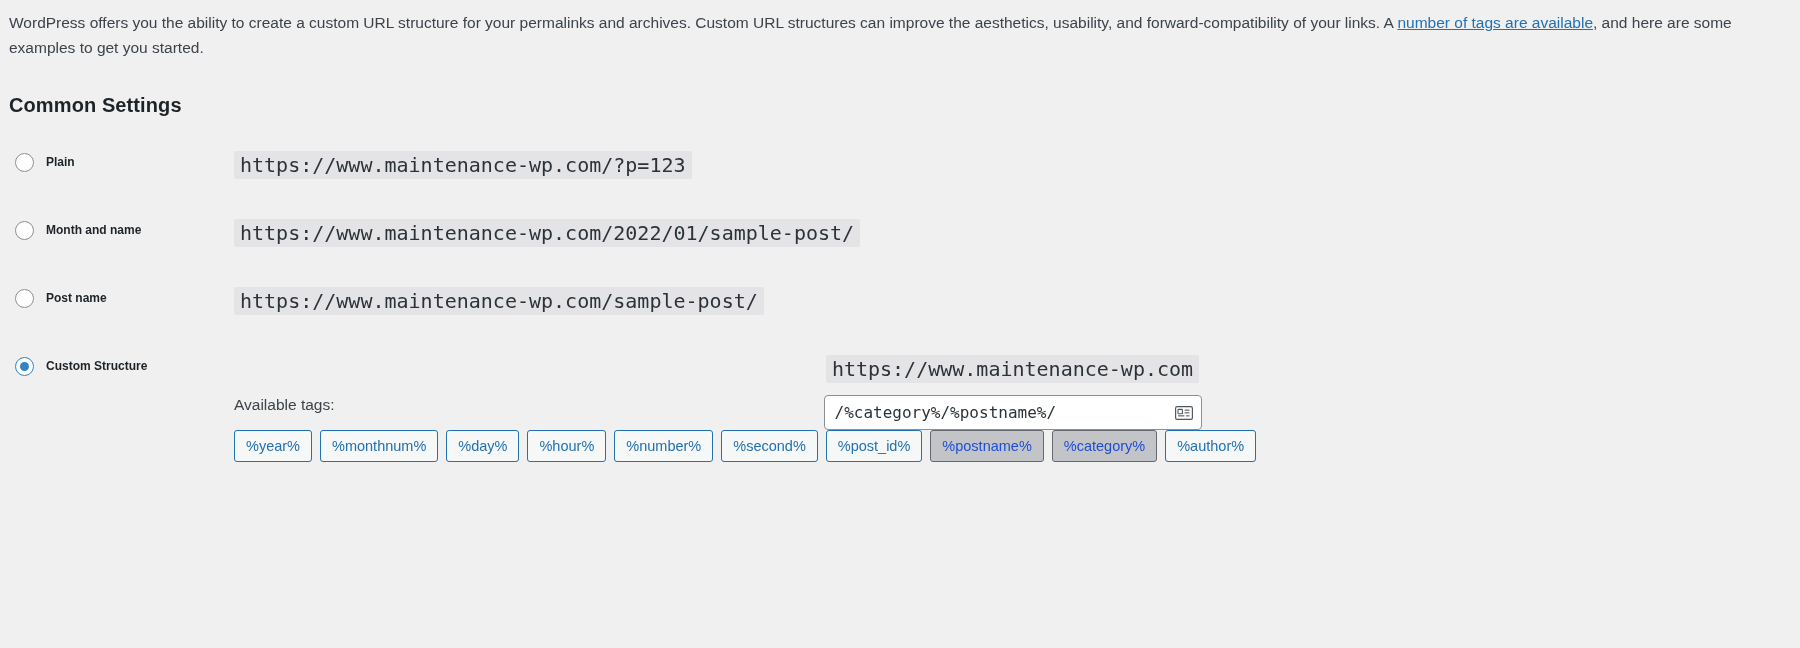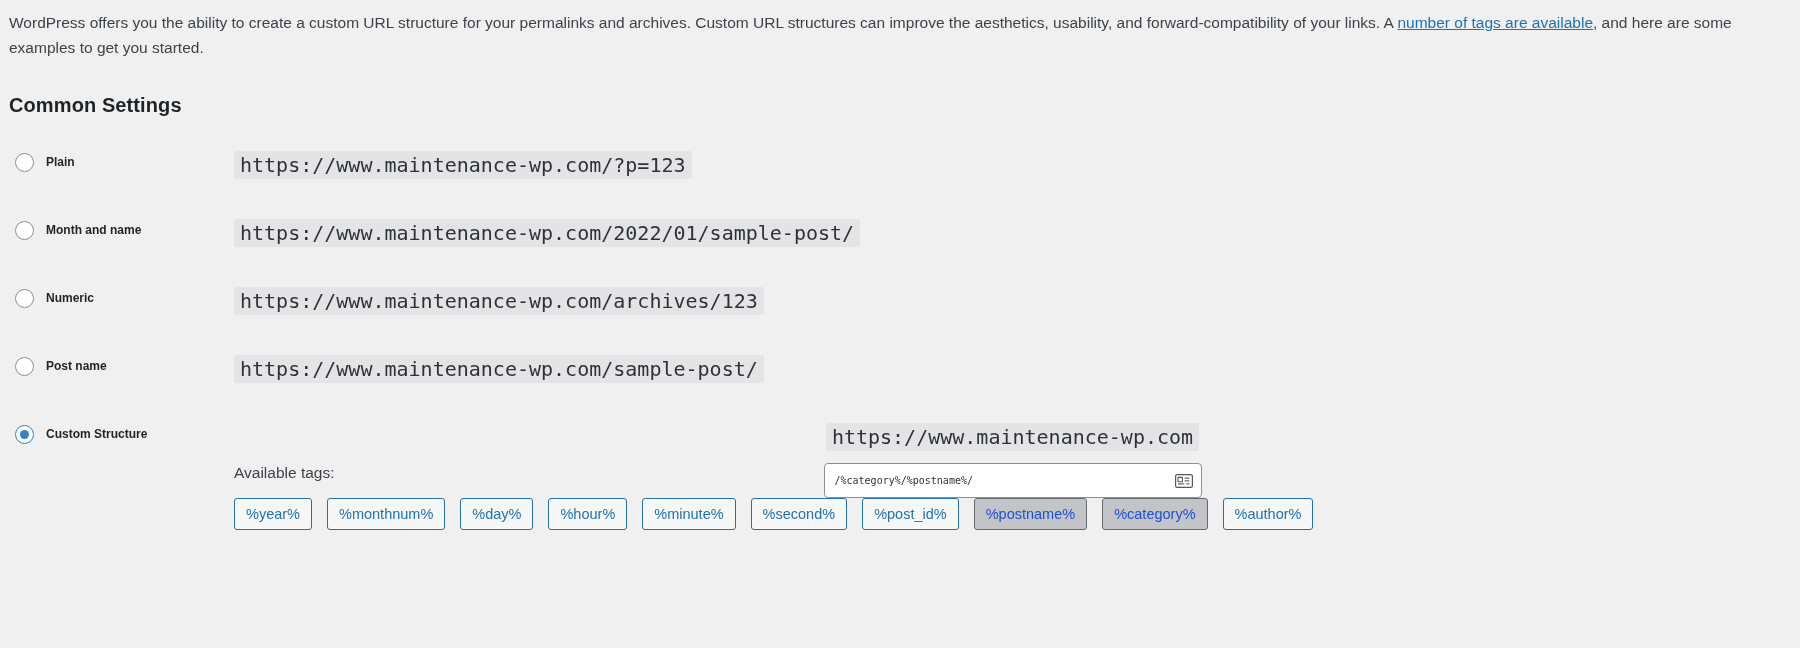--- a/index.html
+++ b/index.html
@@ -130,21 +130,21 @@
     display: inline-block;
   }
   .structure-input {
     width: 378px;
     height: 35px;
     box-sizing: border-box;
     border: 1px solid #8c8f94;
     border-radius: 4px;
     background: #fff;
     font-family: "DejaVu Sans Mono", "Liberation Mono", monospace;
-    font-size: 10px;
+    font-size: 16px;
     color: #2c3338;
     padding: 0 34px 0 10px;
     line-height: 33px;
     outline: none;
   }
   .autofill-icon {
     position: absolute;
     right: 9px;
     top: 50%;
     transform: translateY(-50%);
@@ -158,21 +158,21 @@
     color: #3c434a;
     margin-top: 16px;
     margin-bottom: 0;
     line-height: 1.5;
   }
 
   .tag-list {
     margin-top: 14px;
     display: flex;
     flex-wrap: wrap;
-    gap: 15px;
+    gap: 8px;
     align-items: center;
   }
   .tag-btn {
     font-family: "Liberation Sans", sans-serif;
     font-size: 14.5px;
     color: #2271b1;
     background: #f6f7f7;
     border: 1px solid #2271b1;
     border-radius: 3px;
     padding: 0 11px;
@@ -219,31 +219,20 @@
           <div class="radio-line">
             <span class="radio"></span>
             <span class="radio-label">Month and name</span>
           </div>
         </td>
         <td class="perm-value-cell">
           <code class="code">https://www.maintenance-wp.com/2022/01/sample-post/</code>
         </td>
       </tr>
 
-      <tr>
-        <td class="perm-label-cell">
-          <div class="radio-line">
-            <span class="radio"></span>
-            <span class="radio-label">Numeric</span>
-          </div>
-        </td>
-        <td class="perm-value-cell">
-          <code class="code">https://www.maintenance-wp.com/archives/123</code>
-        </td>
-      </tr>
 
       <tr>
         <td class="perm-label-cell">
           <div class="radio-line">
             <span class="radio"></span>
             <span class="radio-label">Post name</span>
           </div>
         </td>
         <td class="perm-value-cell">
           <code class="code">https://www.maintenance-wp.com/sample-post/</code>
@@ -275,21 +264,21 @@
             </span>
           </div>
 
           <p class="available-tags-label">Available tags:</p>
 
           <div class="tag-list">
             <button class="tag-btn">%year%</button>
             <button class="tag-btn">%monthnum%</button>
             <button class="tag-btn">%day%</button>
             <button class="tag-btn">%hour%</button>
-            <button class="tag-btn">%minute%</button>
+            <button class="tag-btn">%number%</button>
             <button class="tag-btn">%second%</button>
             <button class="tag-btn">%post_id%</button>
             <button class="tag-btn in-use">%postname%</button>
             <button class="tag-btn in-use">%category%</button>
             <button class="tag-btn">%author%</button>
           </div>
         </td>
       </tr>
 
     </tbody>

